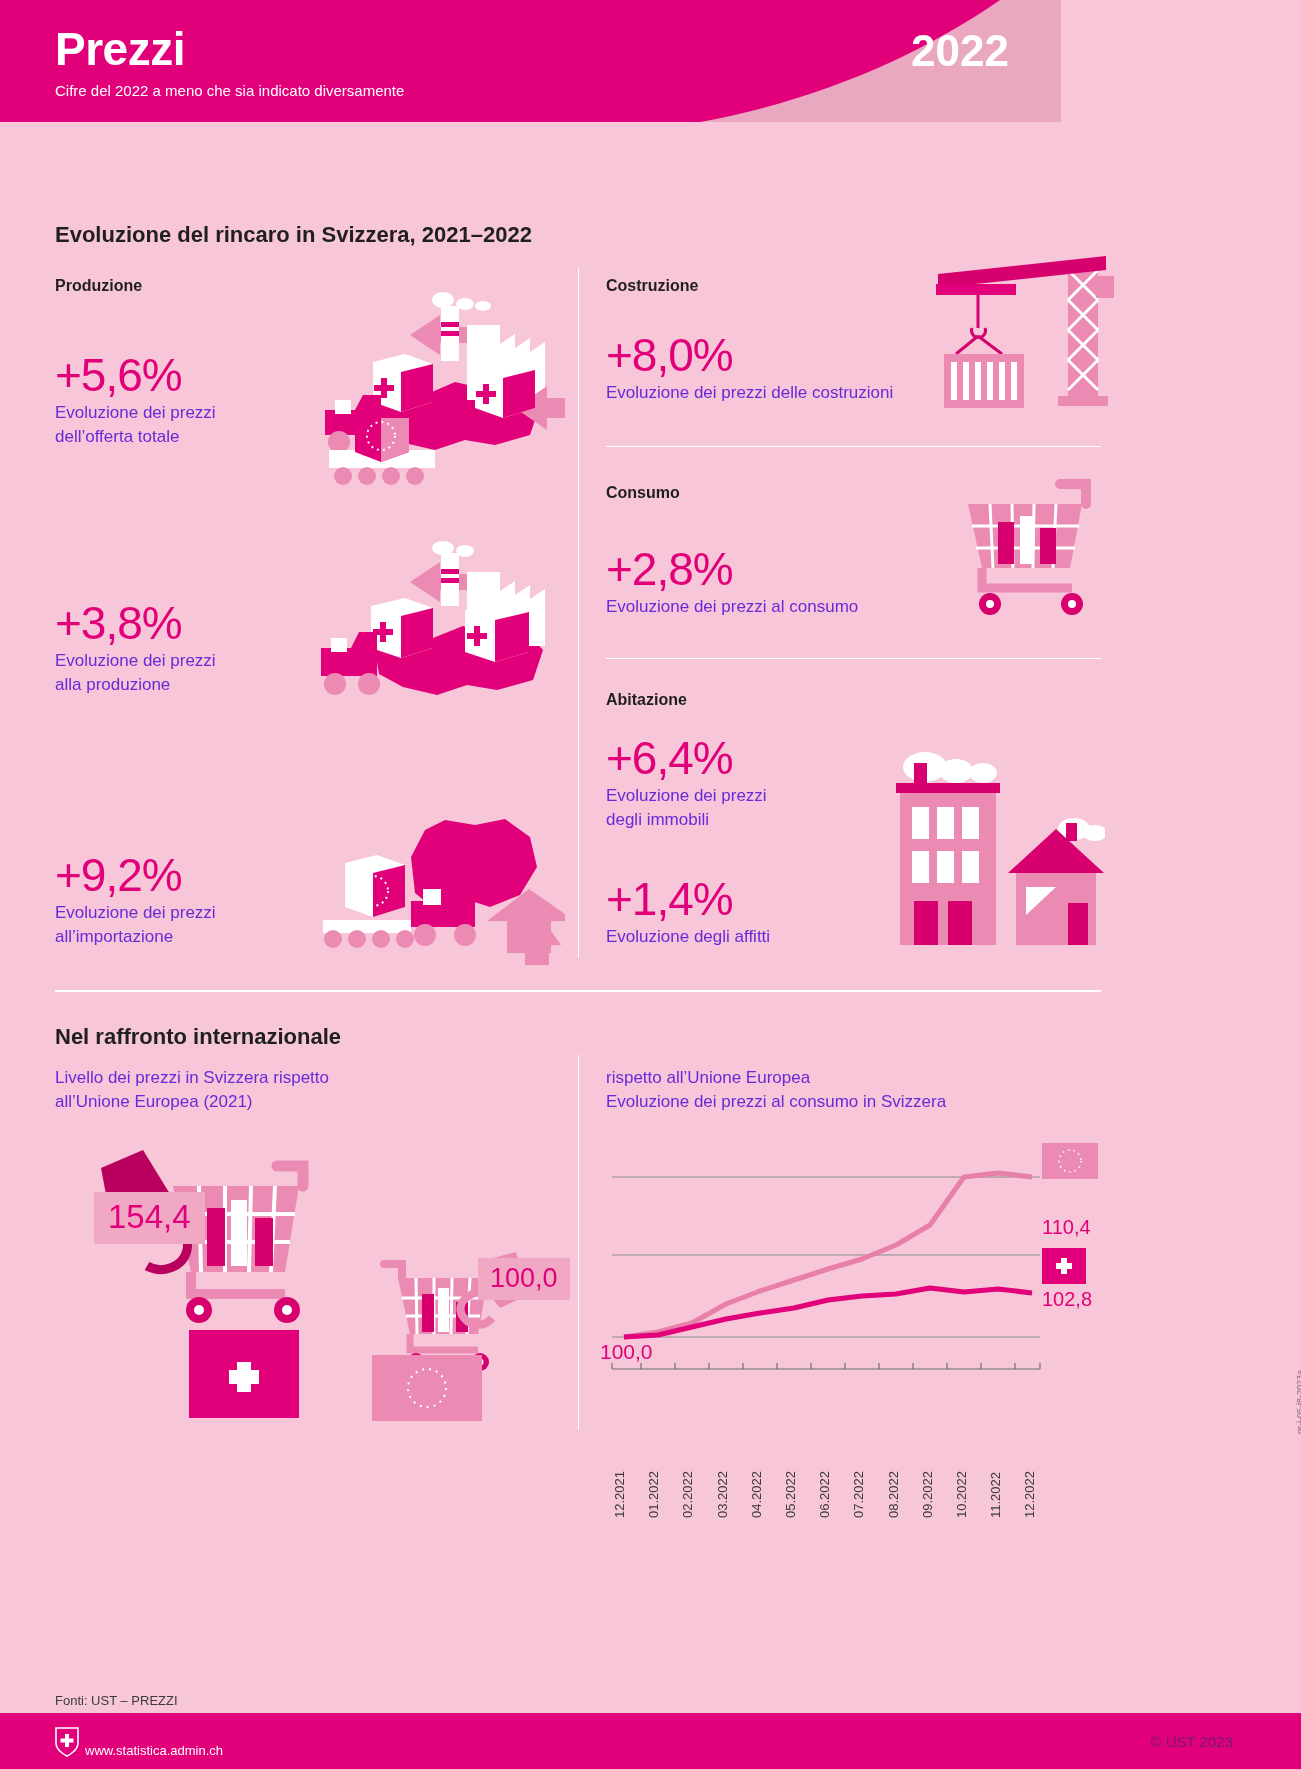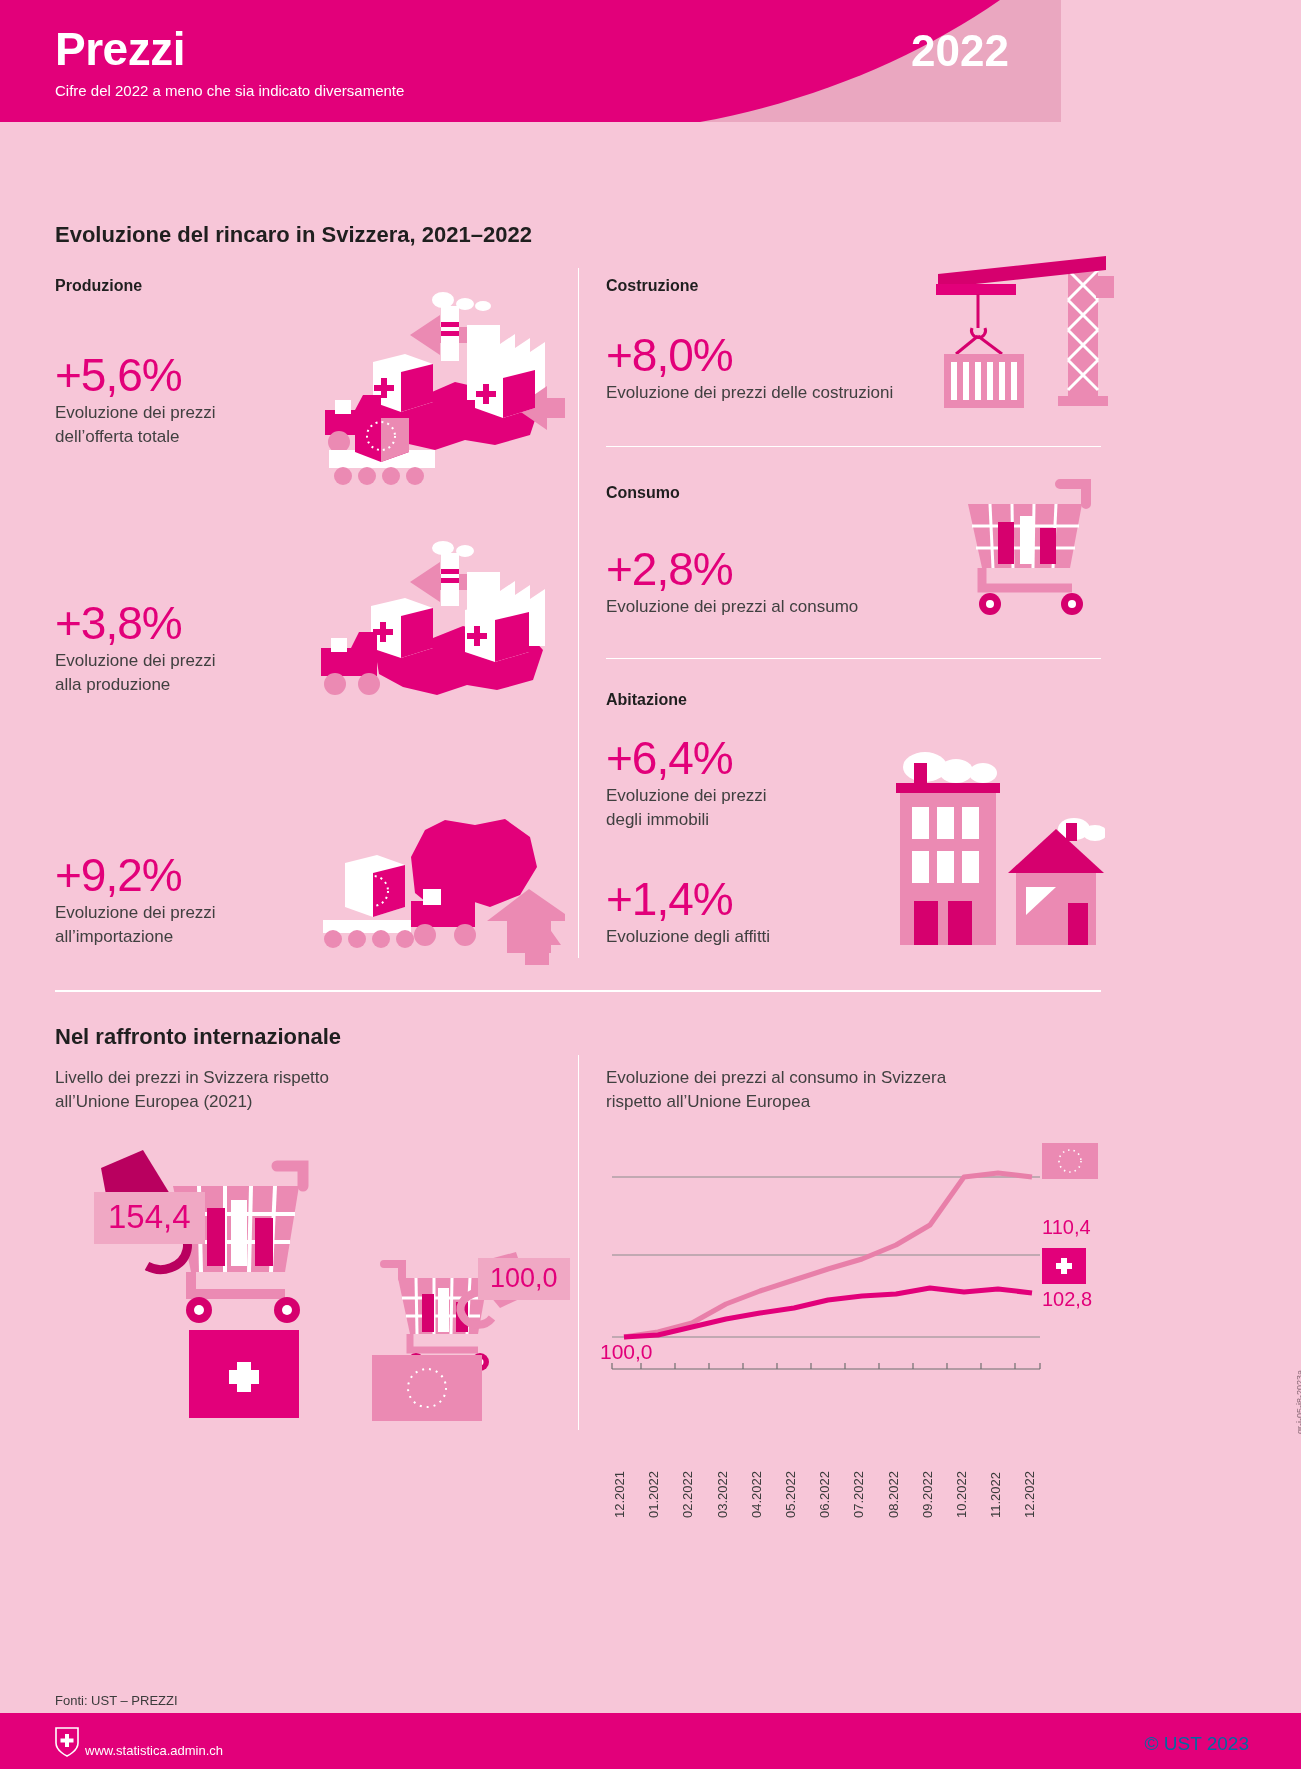--- a/index.html
+++ b/index.html
@@ -38,21 +38,21 @@
     position:absolute; font-size:22px; font-weight:bold; color:#1f1f1f;
   }
   .block-label {
     font-size:16px; font-weight:bold; color:#1f1f1f;
   }
   .big-val {
     font-size:46px; color:#e2007a; font-weight:400; line-height:1.04;
     letter-spacing:-1px;
   }
   .val-desc {
-    font-size:17px; color:#404040; line-height:1.28; margin-top:2px;
+    font-size:17px; color:#6d28d9; line-height:1.28; margin-top:2px;
   }
 
   
   .vline { position:absolute; width:1px; background:#ffffff; }
   .hline { position:absolute; height:1px; background:#ffffff; }
   .hline-thick { position:absolute; height:2px; background:#ffffff; }
 
   
   .cart-val {
     position:absolute; font-size:33px; color:#e2007a;
@@ -77,22 +77,22 @@
   }
   .footer-bar {
     position:absolute; left:0; top:1713px; width:1301px; height:56px;
     background:#e2007a;
   }
   .footer-url {
     position:absolute; left:85px; top:1733px;
     font-size:13px; color:#ffffff;margin-top:10px;
   }
   .footer-copy {
-    position:absolute; right:52px; top:1733px;
-    font-size:19px; color:#0369a1;
+    position:absolute; right:68px; top:1733px;
+    font-size:15px; color:#701a75;
   }
   .sidecode {
     position:absolute; right:6px; top:1370px;
     font-size:9px; color:#8c6b78;
     transform:rotate(-90deg); transform-origin:right top;
     white-space:nowrap;
   }
 </style>
 </head>
 <body>
@@ -356,22 +356,22 @@
 <div class="sec-title" style="left:55px; top:1024px;">Nel raffronto internazionale</div>
 
 <div style="position:absolute; left:55px; top:1065px; width:400px;">
   <div class="val-desc">Livello dei prezzi in Svizzera rispetto</div>
   <div class="val-desc">all’Unione Europea (2021)</div>
 </div>
 
 <div class="vline" style="left:578px; top:1055px; height:375px;"></div>
 
 <div style="position:absolute; left:606px; top:1065px; width:430px;">
+  <div class="val-desc">rispetto all’Unione Europea</div>
   <div class="val-desc">Evoluzione dei prezzi al consumo in Svizzera</div>
-  <div class="val-desc">rispetto all’Unione Europea</div>
 </div>
 
 <svg style="position:absolute; left:95px; top:1150px;" width="230" height="180" viewBox="0 0 230 180">
   <path d="M182,16 L208,16 L208,36" stroke="#eb8ab3" stroke-width="11" fill="none" stroke-linecap="round"></path>
   <path d="M78,36 L204,36 L190,122 L96,122 Z" fill="#eb8ab3"></path>
   <g stroke="#ffffff" stroke-width="4">
     <line x1="104" y1="36" x2="106" y2="122"></line>
     <line x1="130" y1="36" x2="130" y2="122"></line>
     <line x1="156" y1="36" x2="154" y2="122"></line>
     <line x1="180" y1="36" x2="176" y2="122"></line>

